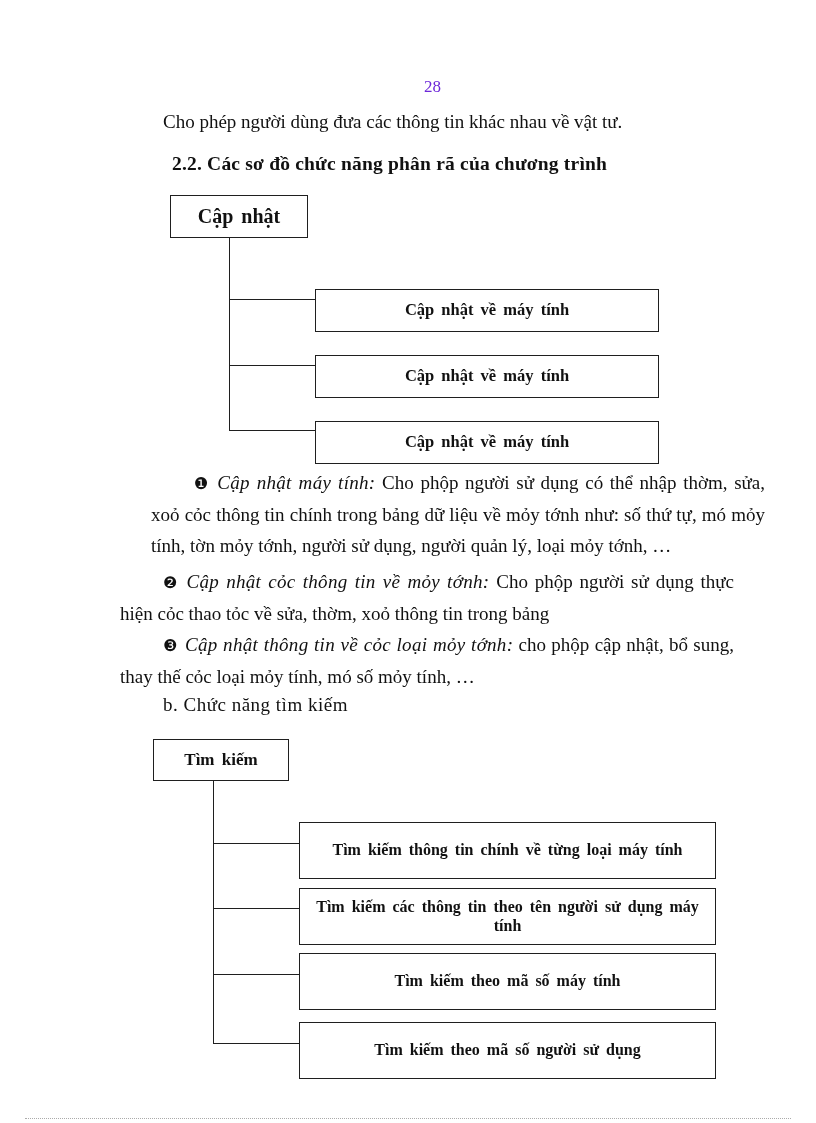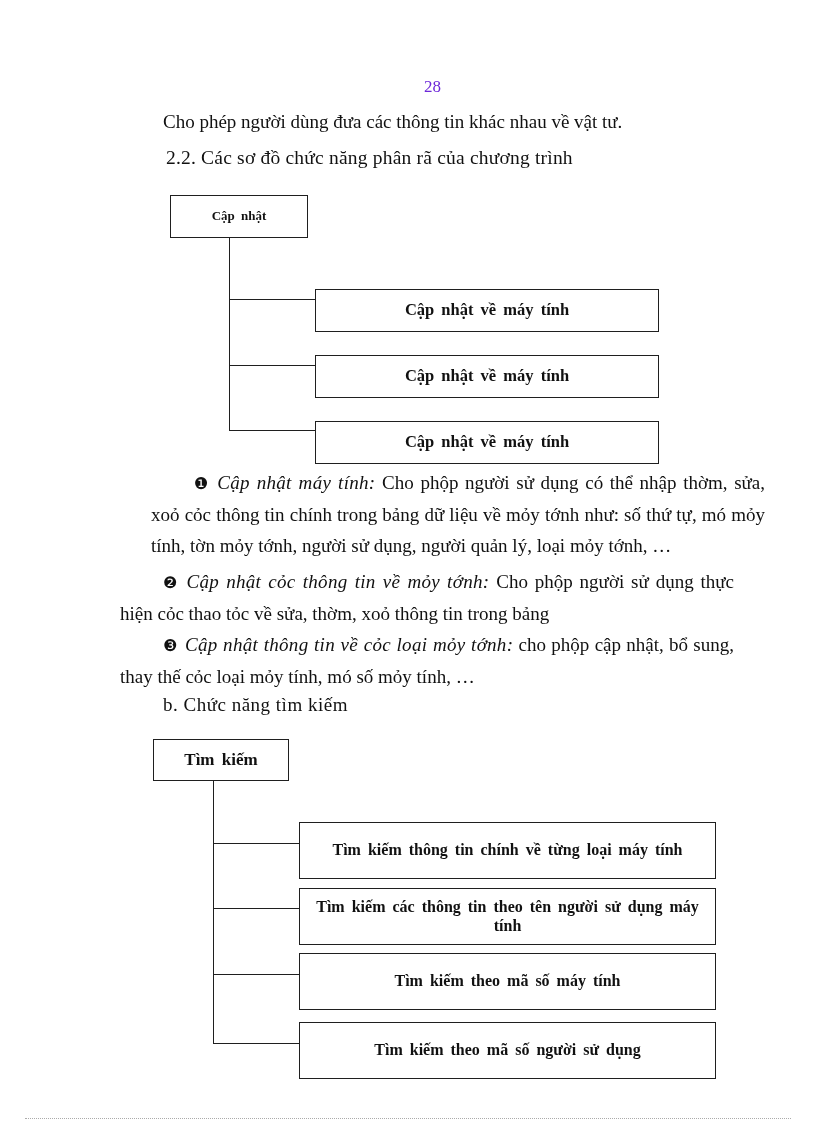--- a/index.html
+++ b/index.html
@@ -2,37 +2,37 @@
 <html><head>
 <meta charset="utf-8">
 <style>
   html,body{margin:0;padding:0;}
   body{width:816px;height:1123px;background:#fdfdfd;font-family:"Liberation Serif","DejaVu Serif",serif;color:#111;}
   .page{position:relative;width:816px;height:1123px;background:#ffffff;overflow:hidden;}
 
   .pagenum{position:absolute;top:77px;left:424px;font-size:17px;color:#6d28d9;}
 
   .intro{position:absolute;top:106px;left:163px;width:600px;margin:0;font-size:19px;line-height:31px;}
-  .heading{position:absolute;top:141px;left:160px;margin:6px;font-size:19.5px;font-weight:normal;letter-spacing:0.2px;}
+  .heading{position:absolute;top:141px;left:160px;margin:12px;font-size:19.5px;font-weight:bold;letter-spacing:0.2px;}
 
   .subheading{position:absolute;top:694px;left:163px;margin:0;font-size:19px;font-weight:normal;letter-spacing:0.5px;}
 
   
   .para{position:absolute;left:120px;width:614px;margin:0;font-size:19px;line-height:31px;text-align:justify;text-indent:43px;}
   .p1{top:467px;margin-left:31px;}
   .p2{top:566px;}
   .p3{top:629px;}
   .marker{font-family:"DejaVu Sans","Liberation Sans",sans-serif;font-size:16px;margin-right:7px;}
   .plabel{font-style:italic;letter-spacing:0.3px;}
 
   
   .dbox{position:absolute;box-sizing:border-box;border:1px solid #1f1f1f;background:#fff;
         display:flex;align-items:center;justify-content:center;
         font-weight:bold;font-size:16.5px;word-spacing:3px;text-align:center;line-height:1.15;}
-  .root1{left:170px;top:195px;width:138px;height:43px;font-size:13px;}
+  .root1{left:170px;top:195px;width:138px;height:43px;font-size:20px;}
   .root2{left:153px;top:739px;width:136px;height:42px;font-size:17px;}
   .d1child{left:315px;width:344px;height:43px;margin-top:11px;}
   .d2child{left:299px;width:417px;height:57px;font-size:16px;}
   .y278{top:278px;} .y344{top:344px;} .y410{top:410px;}
   .y822{top:822px;} .y888{top:888px;} .y953{top:953px;} .y1022{top:1022px;}
 
   
   .line{position:absolute;background:#1f1f1f;}
   .v1{left:229px;top:238px;width:1px;height:193px;}
   .h1a{left:229px;top:299px;width:87px;height:1px;}

